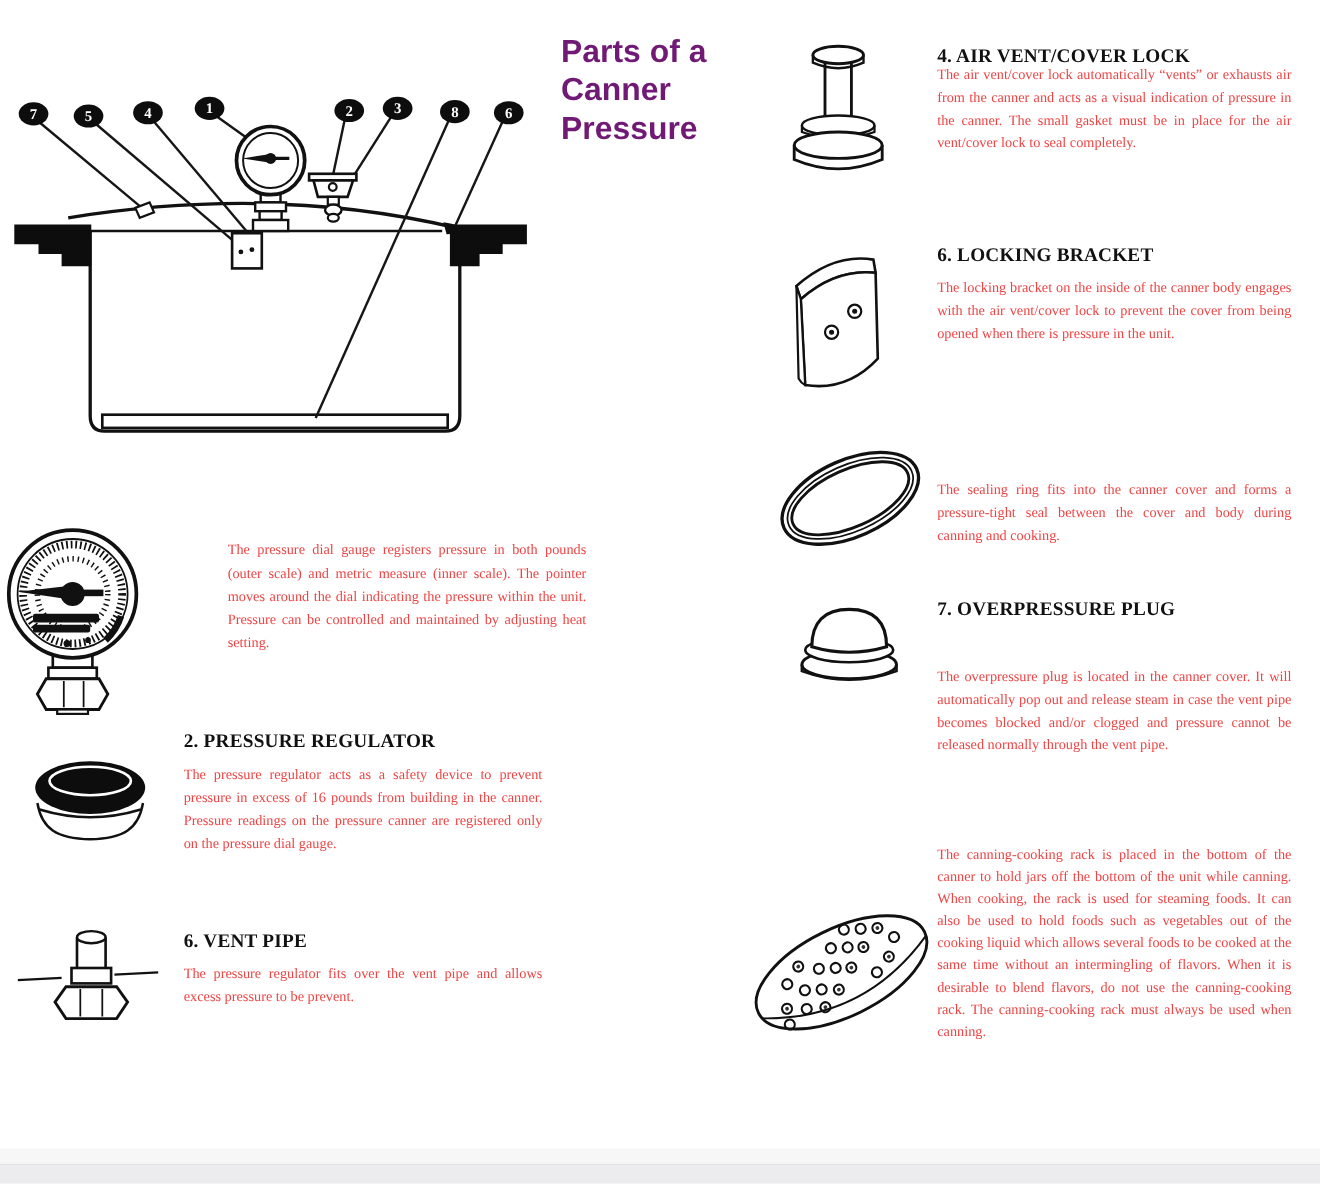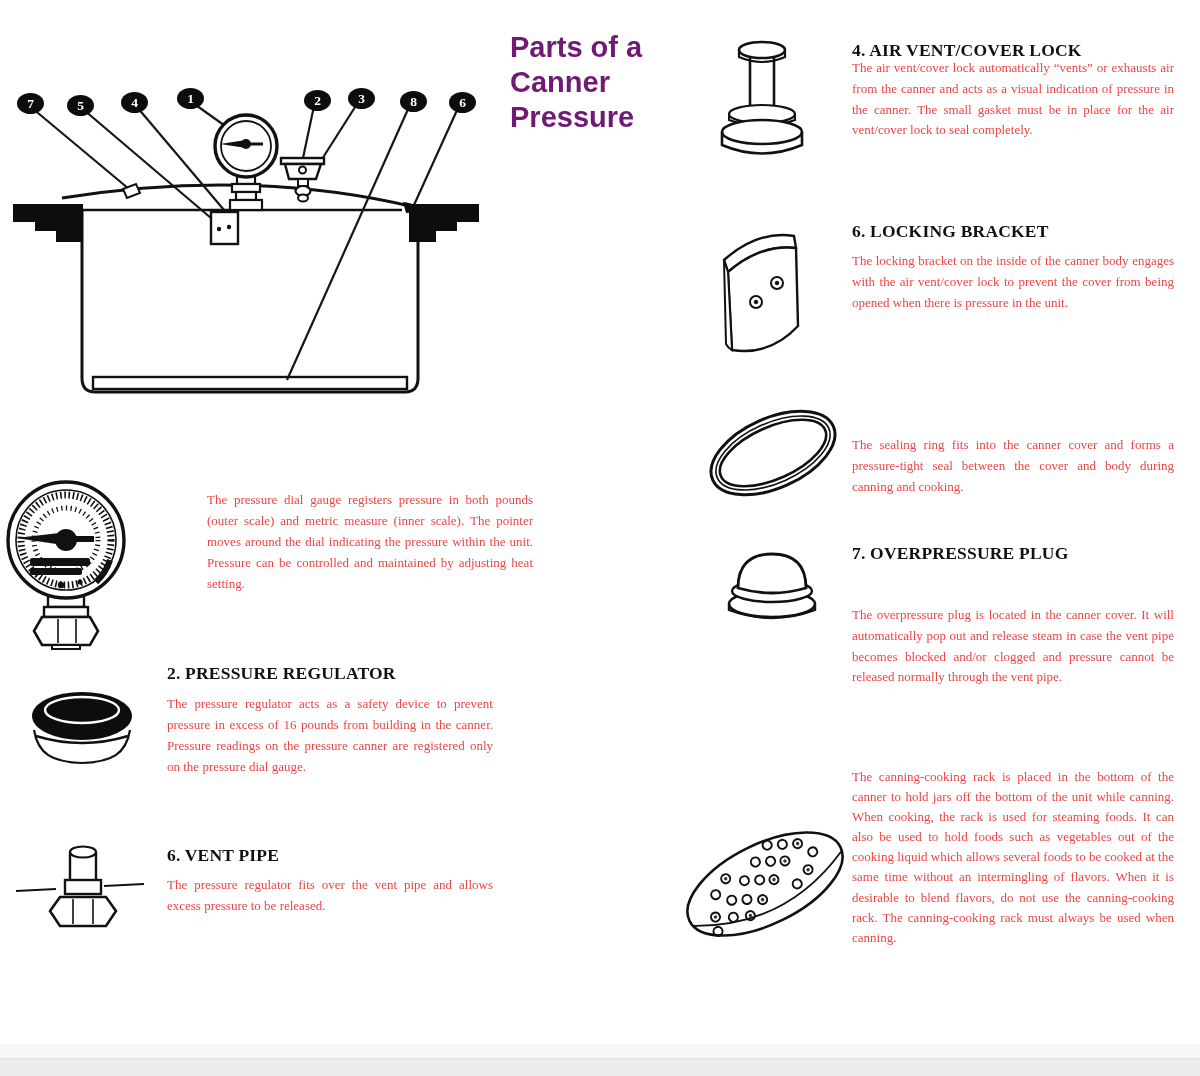--- a/index.html
+++ b/index.html
@@ -116,21 +116,21 @@
   <div class="callout" style="left:348px; top:88px;">3</div>
   <div class="callout" style="left:400px; top:91px;">8</div>
   <div class="callout" style="left:449px; top:92px;">6</div>
 
   <div class="part-body left-col-text" style="top:489px; line-height:21px;margin-left:40px;">The pressure dial gauge registers pressure in both pounds (outer scale) and metric measure (inner scale). The pointer moves around the dial indicating the pressure within the unit. Pressure can be controlled and maintained by adjusting heat setting.</div>
 
   <div class="part-heading left-col-text" style="top:663px;">2. PRESSURE REGULATOR</div>
   <div class="part-body left-col-text" style="top:693px; line-height:21px;">The pressure regulator acts as a safety device to prevent pressure in excess of 16 pounds from building in the canner. Pressure readings on the pressure canner are registered only on the pressure dial gauge.</div>
 
   <div class="part-heading left-col-text" style="top:845px;">6. VENT PIPE</div>
-  <div class="part-body left-col-text" style="top:874px; line-height:21px;">The pressure regulator fits over the vent pipe and allows excess pressure to be released.</div>
+  <div class="part-body left-col-text" style="top:874px; line-height:21px;">The pressure regulator fits over the vent pipe and allows excess pressure to be prevent.</div>
 
   <svg class="illus" style="left:4px; top:468px;" width="128" height="182" viewBox="0 0 128 182">
     <g stroke="#111" fill="none">
 
       <rect x="44" y="128" width="36" height="11" fill="#fff" stroke-width="2.4"></rect>
       <rect x="40" y="139" width="44" height="10" fill="#fff" stroke-width="2.4"></rect>
       <path d="M38 149 h48 l8 14 l-8 14 h-48 l-8 -14 z" fill="#fff" stroke-width="2.6"></path>
       <line x1="54" y1="151" x2="54" y2="175" stroke-width="1.6"></line>
       <line x1="72" y1="151" x2="72" y2="175" stroke-width="1.6"></line>
       <rect x="48" y="177" width="28" height="4" fill="#fff" stroke-width="2"></rect>

